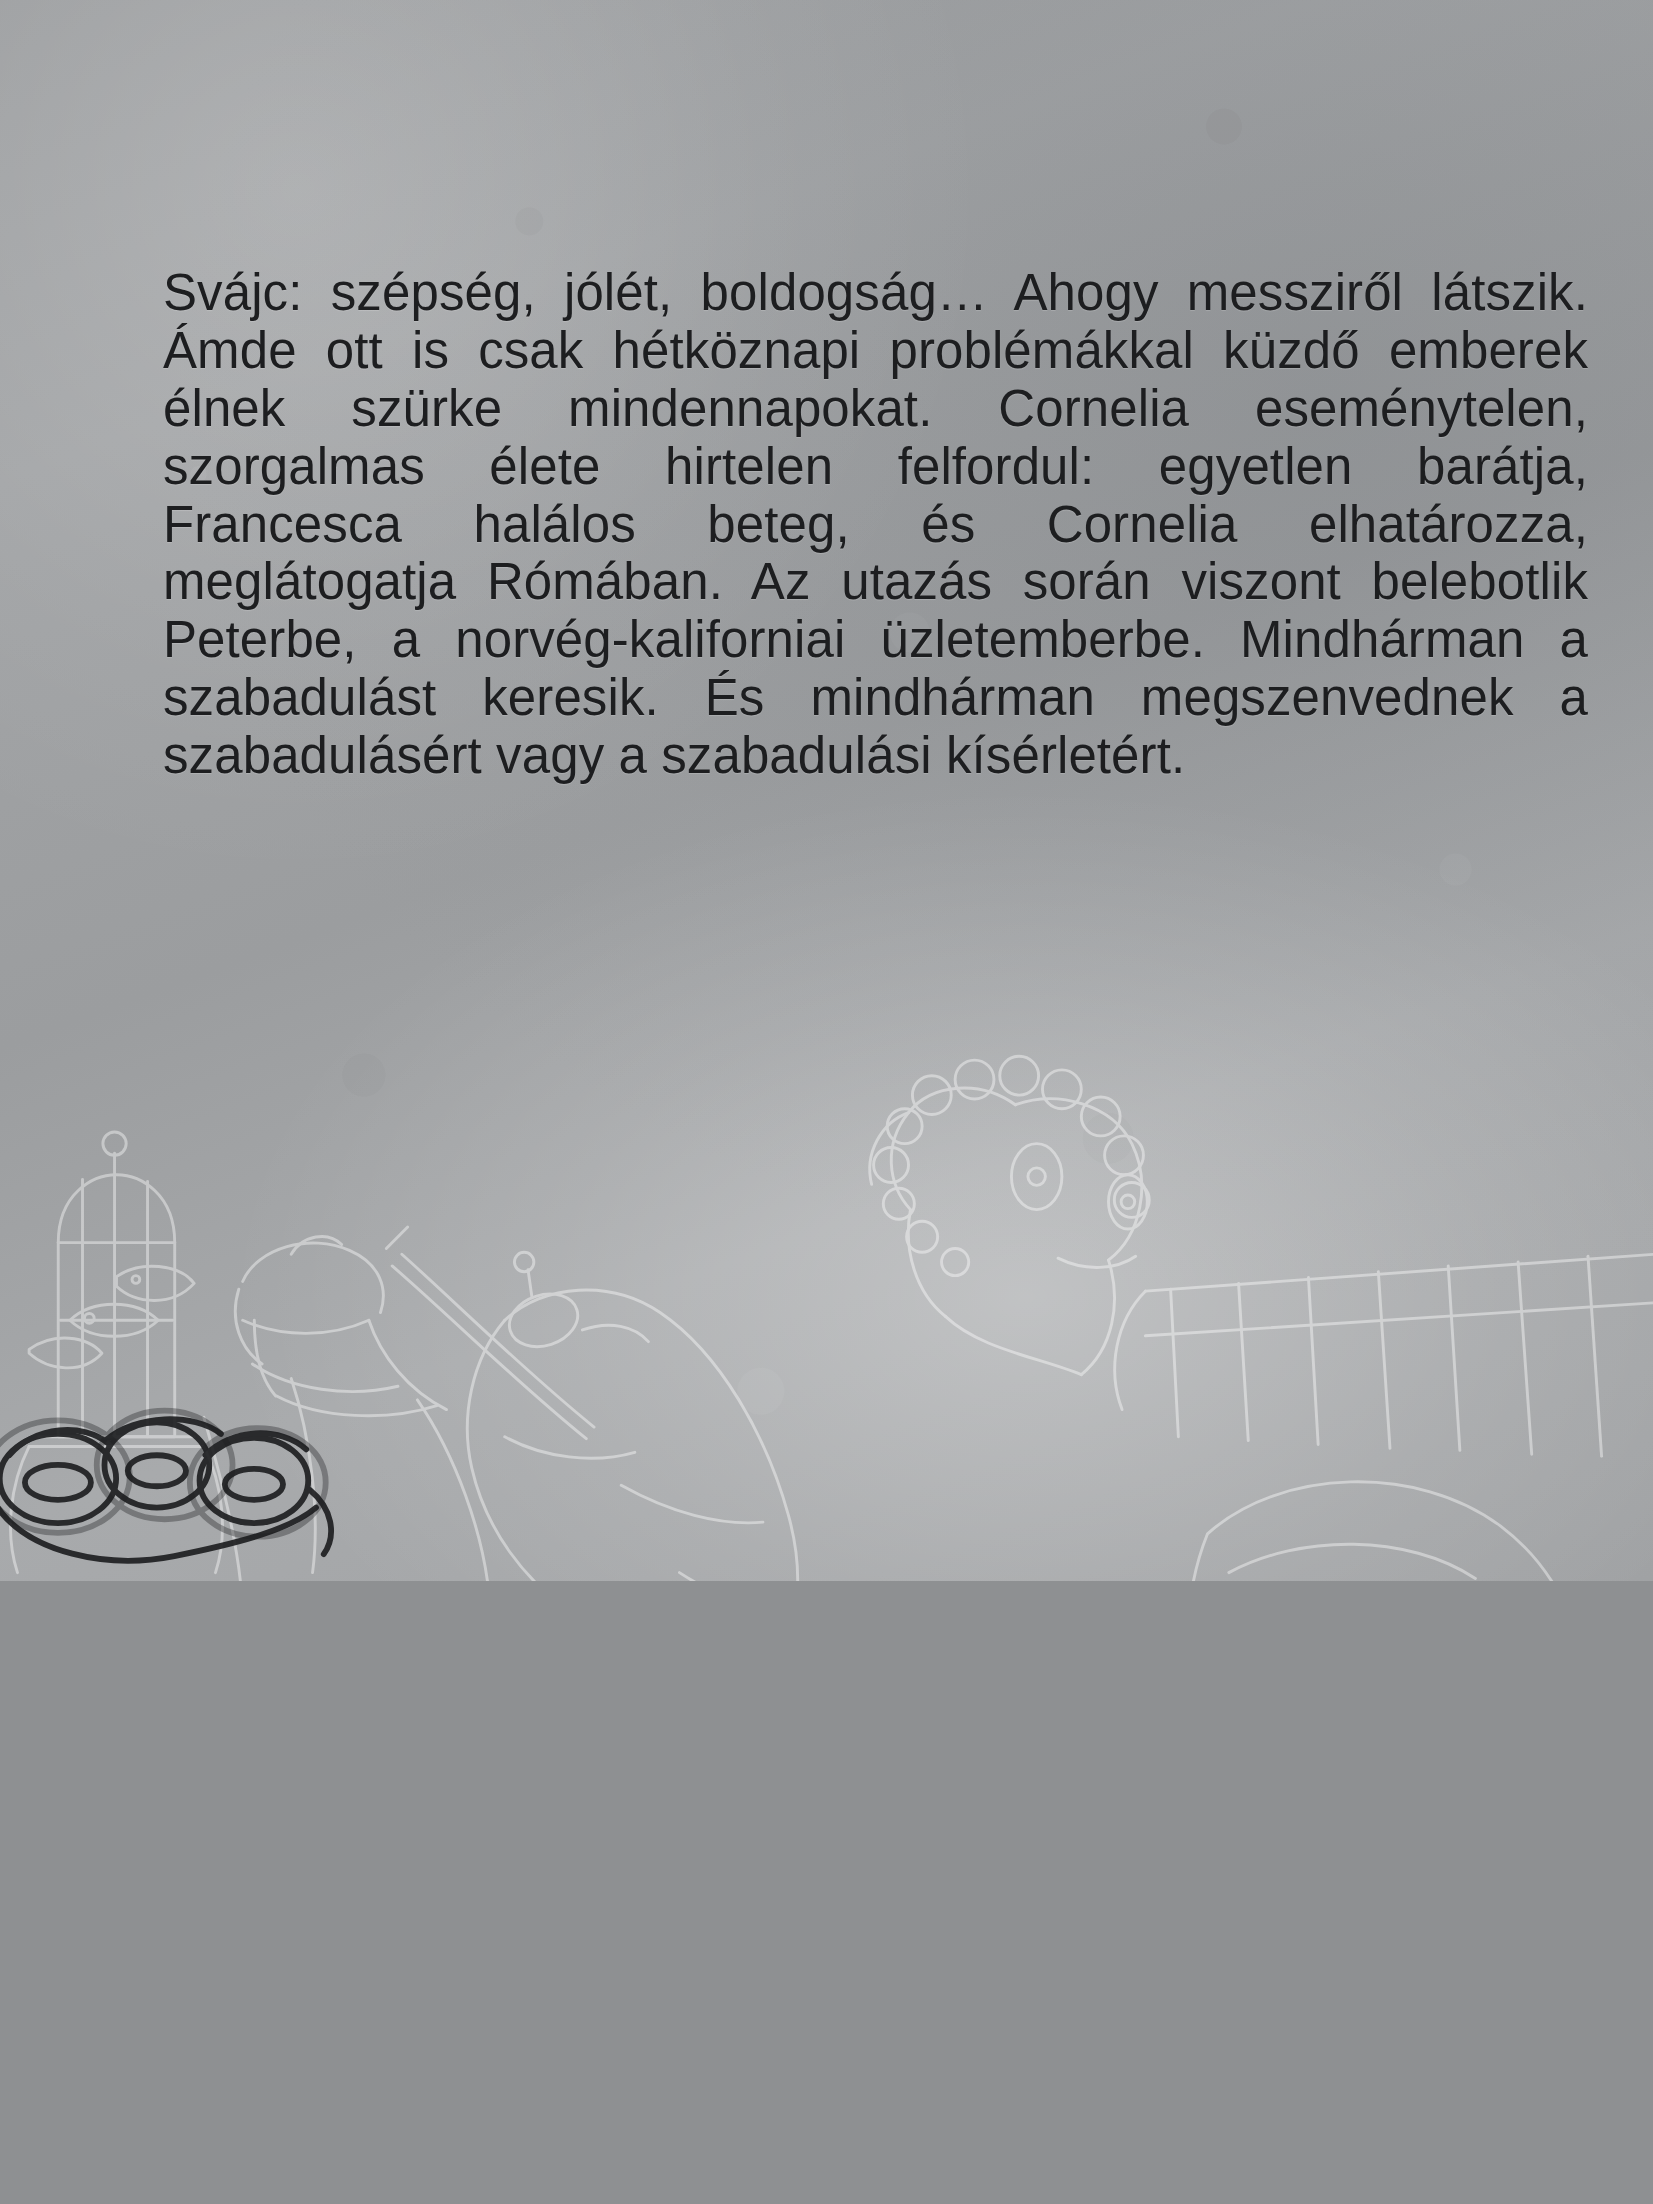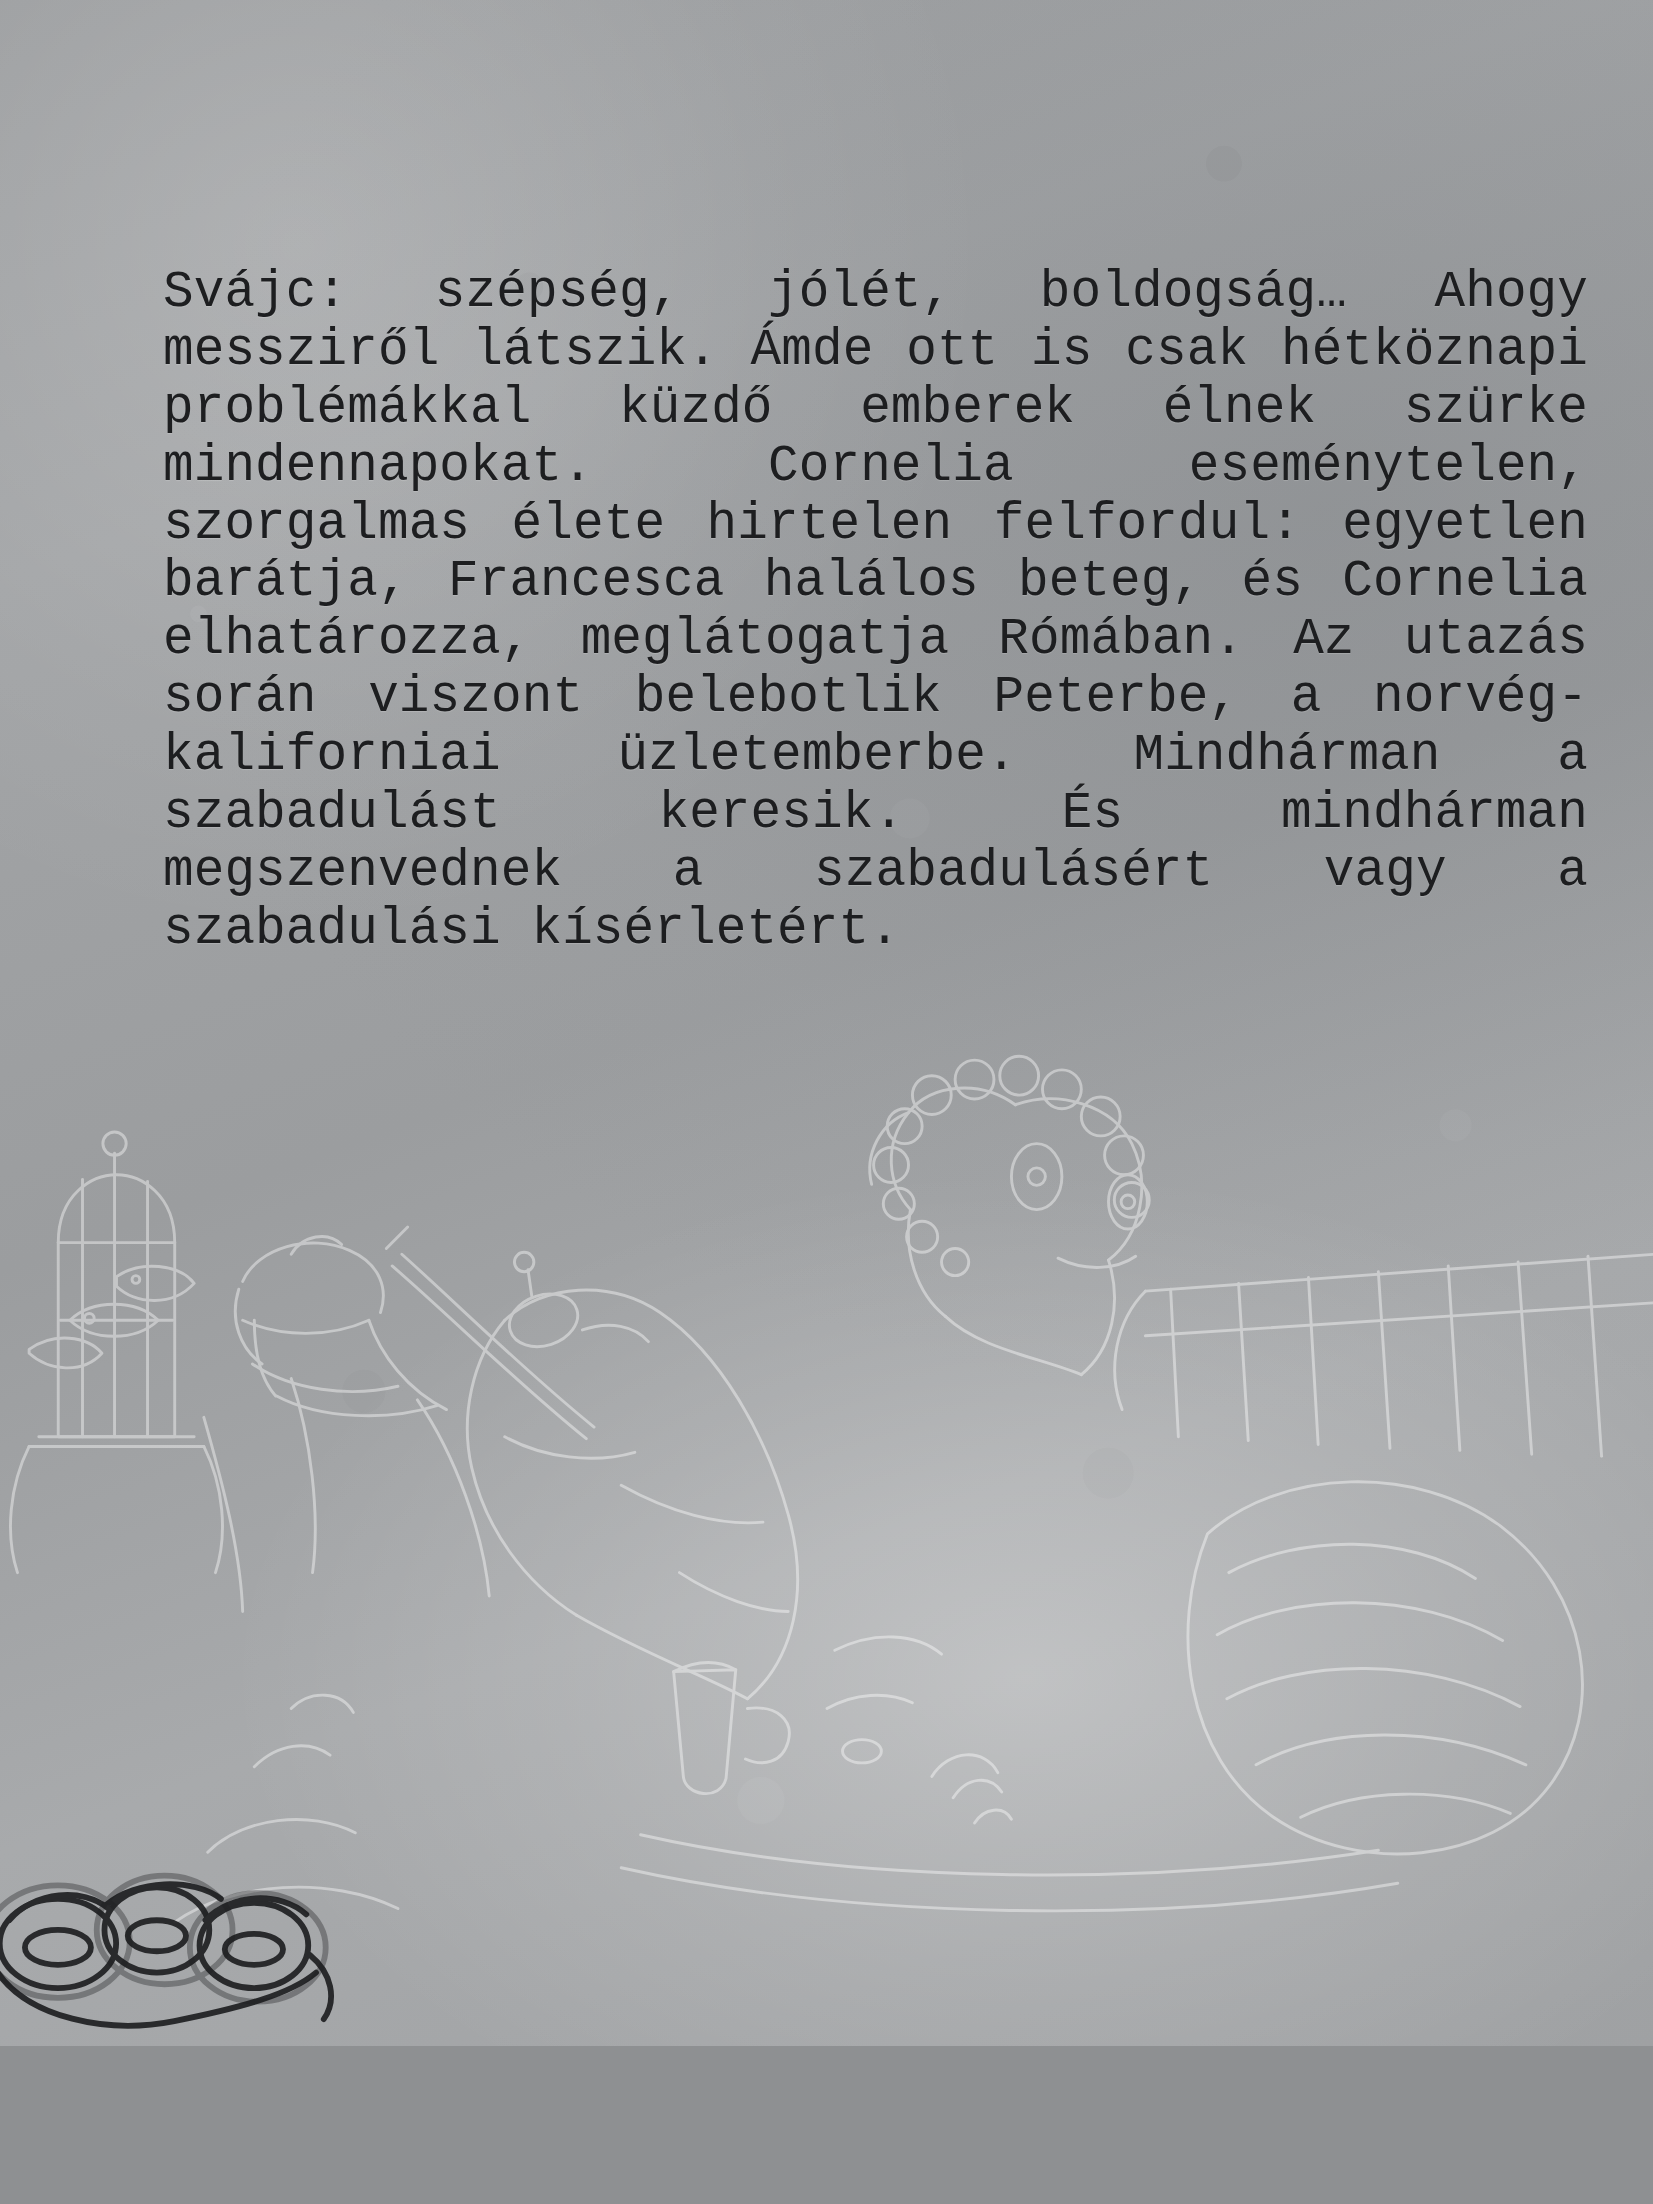--- a/index.html
+++ b/index.html
@@ -3,28 +3,28 @@
 <meta charset="utf-8">
 <style>
   html, body {
     margin: 0;
     padding: 0;
     background: #8e9092;
   }
   #page {
     position: relative;
     width: 1654px;
-    height: 2046px;
+    height: 1581px;
     overflow: hidden;
     background:
       radial-gradient(ellipse 1067px 679px at 62% 82%, rgba(255,255,255,0.30) 0%, rgba(255,255,255,0.10) 45%, rgba(255,255,255,0) 75%),
       radial-gradient(ellipse 873px 873px at 18% 12%, rgba(255,255,255,0.18) 0%, rgba(255,255,255,0.04) 55%, rgba(255,255,255,0) 80%),
       radial-gradient(ellipse 1359px 1067px at 80% 25%, rgba(120,124,128,0.35) 0%, rgba(140,144,148,0.10) 60%, rgba(0,0,0,0) 85%),
       linear-gradient(160deg, #9a9c9e 0%, #a2a4a6 22%, #9b9d9f 48%, #a8aaac 70%, #9fa1a3 100%);
-    font-family: Liberation Mono, monospace;
+    font-family: Liberation Sans, sans-serif;
   }
 
   
   #grain {
     position: absolute;
     inset: 0;
     pointer-events: none;
     opacity: .45;
     background-image:
       radial-gradient(circle at 12% 30%, rgba(255,255,255,.10) 0 7.8px, rgba(0,0,0,0) 8.7px),

